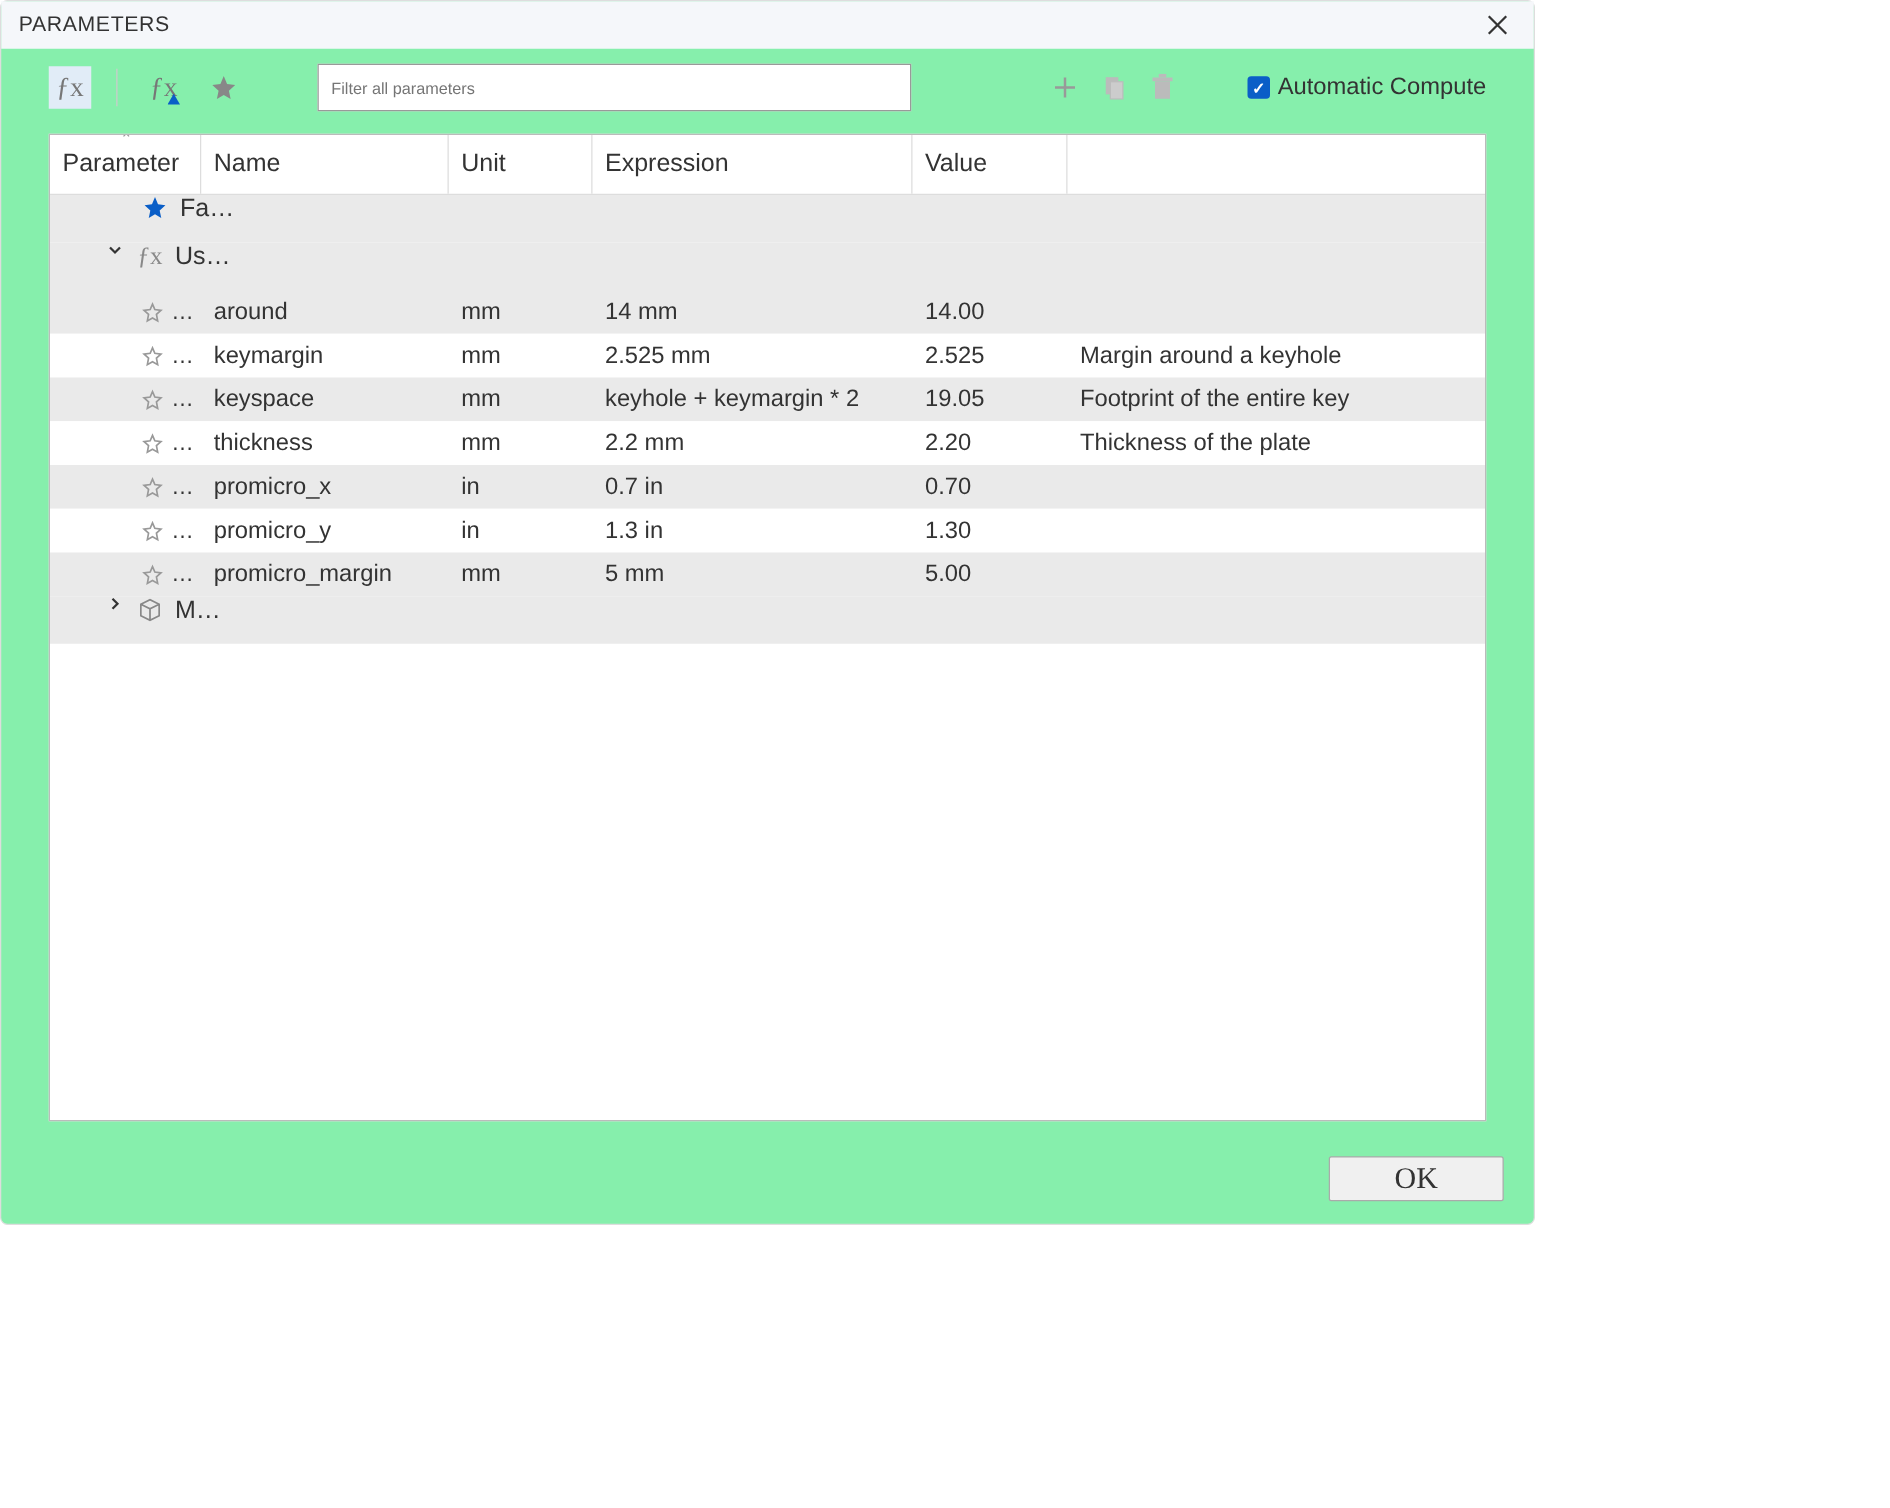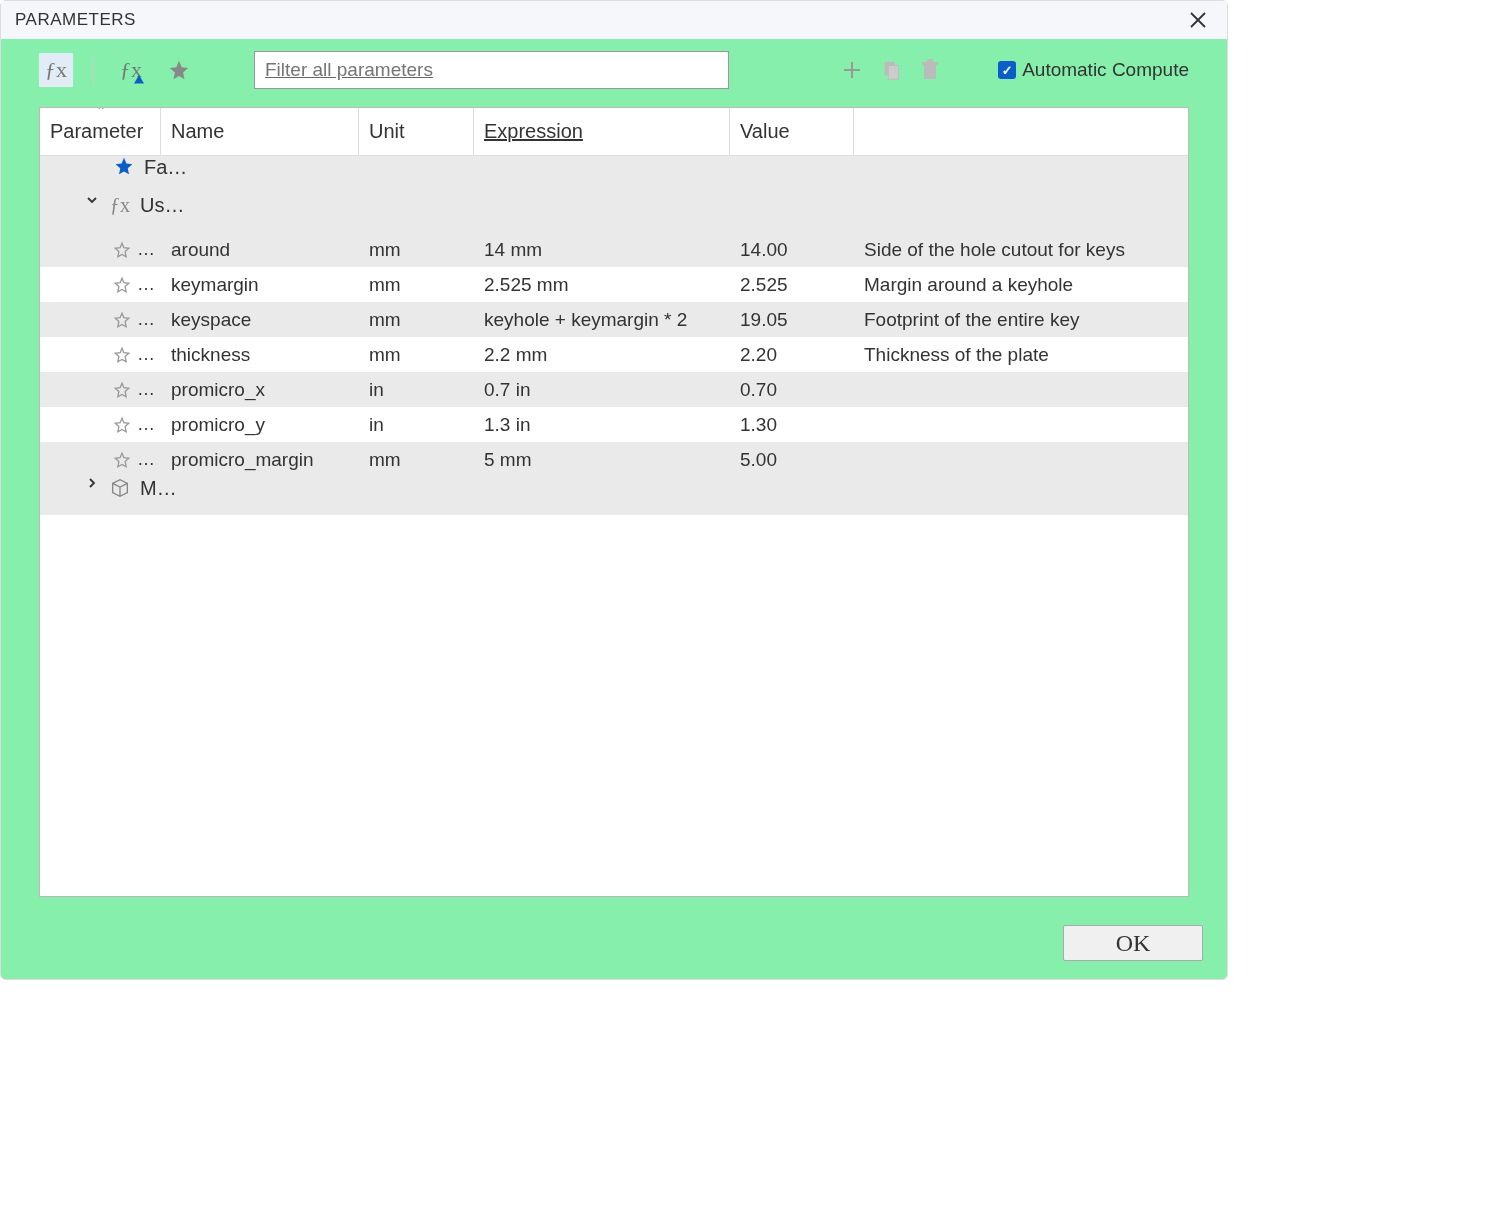--- a/index.html
+++ b/index.html
@@ -86,25 +86,24 @@
       width: 1px;
       height: 30px;
       background: #ccc;
       margin: 0 6px;
     }
     .filter-input {
       width: 475px;
       height: 38px;
       border: 1px solid #999;
       padding: 0 10px;
-      font-size: 19px;
+      font-size: 13px;
       color: #666;
       background: #fff;
       margin-left: 44px;
-      text-decoration: underline;
     }
     .toolbar-right {
       display: flex;
       align-items: center;
       gap: 18px;
       margin-left: auto;
     }
     .plus-icon {
       font-size: 24px;
       color: #999;
@@ -160,21 +159,21 @@
       display: flex;
       align-items: center;
       color: #333;
       font-size: 20px;
       position: relative;
       overflow: hidden;
     }
     .col-param { width: 121px; }
     .col-name { width: 198px; }
     .col-unit { width: 115px; }
-    .col-expr { width: 256px; text-decoration: underline; }
+    .col-expr { width: 256px; }
     .col-value { width: 124px; }
     .col-comments { flex: 1; border-right: none; }
     .chevron-up {
       position: absolute;
       top: -4px;
       left: 56px;
       font-size: 12px;
       color: #999;
     }
     .table-body {
@@ -354,21 +353,20 @@
         <svg width="18" height="18" viewBox="0 0 24 24">
                   <path d="M12 3l2.5 5.9L21 9.7l-4.8 4.3L17.5 21 12 17.9 6.5 21l1.3-7L3 9.7l6.5-.8z" fill="none" stroke="#999" stroke-width="1.8"></path>
                 </svg>
       </span>
       <span class="ellipsis">…</span>
     </div>
     <div class="cell-name">around</div>
     <div class="cell-unit">mm</div>
     <div class="cell-expr">14 mm</div>
     <div class="cell-value">14.00</div>
-    <div class="cell-comments">Side of the hole cutout for keys</div>
   </div>
           <div class="data-row" style="background: rgb(255, 255, 255);">
     <div class="cell-param">
       <span class="star">
         <svg width="18" height="18" viewBox="0 0 24 24">
                   <path d="M12 3l2.5 5.9L21 9.7l-4.8 4.3L17.5 21 12 17.9 6.5 21l1.3-7L3 9.7l6.5-.8z" fill="none" stroke="#999" stroke-width="1.8"></path>
                 </svg>
       </span>
       <span class="ellipsis">…</span>
     </div>

